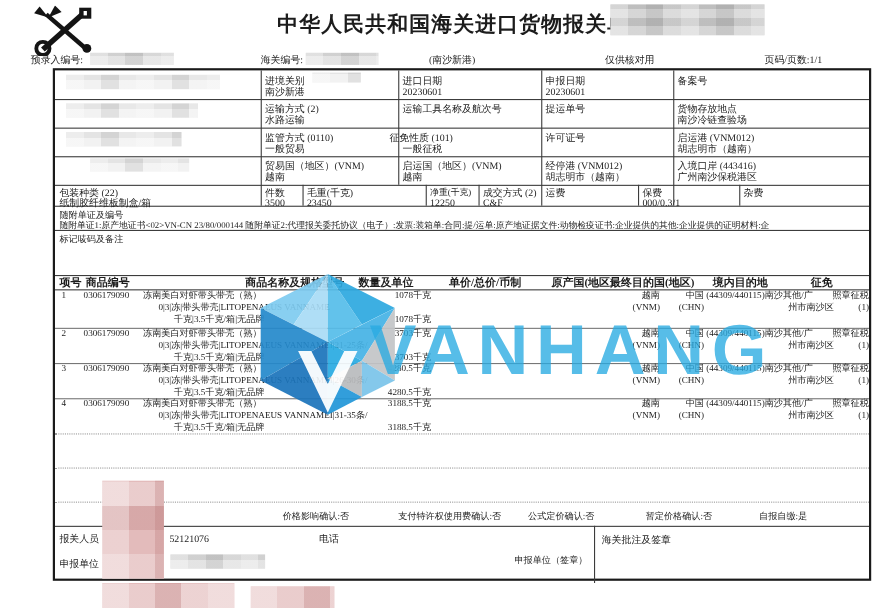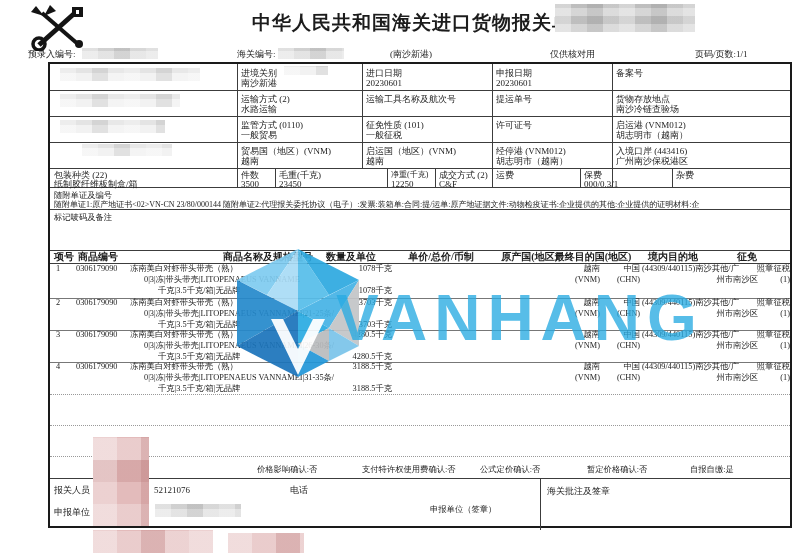--- a/index.html
+++ b/index.html
@@ -3,21 +3,21 @@
 <meta charset="utf-8">
 <style>
   *{margin:0;padding:0;box-sizing:border-box}
   html,body{width:800px;height:553px;background:#fff}
   #page{position:relative;width:800px;height:553px;background:#ffffff;overflow:hidden;
         font-family:"Liberation Serif","DejaVu Serif",serif;color:#1c1c1c}
   .t{position:absolute;font-size:9px;line-height:1.15;white-space:nowrap;z-index:4}
   .s{font-size:8.3px}
   .xs{font-size:8px}
   .b{font-weight:bold}
-  .rgt{}
+  .rgt{text-align:right}
   #doc-table{position:absolute;left:48px;top:62px;width:744px;height:466px;border:2px solid #1a1a1a;z-index:2}
   .hl{position:absolute;left:0;width:100%;border-top:1px solid #3c3c3c;z-index:3}
   .hl.dot{border-top:1px dotted #999}
   .vl{position:absolute;border-left:1px solid #3c3c3c;width:0;z-index:3}
   .mosaic{position:absolute;z-index:6;
     background-image:
       repeating-linear-gradient(90deg,rgba(255,255,255,.35) 0 16px,rgba(0,0,0,0) 16px 32px,rgba(0,0,0,.07) 32px 48px,rgba(255,255,255,.15) 48px 64px),
       repeating-linear-gradient(0deg,rgba(255,255,255,.28) 0 8px,rgba(0,0,0,.04) 8px 16px)}
   .m-gray{background-color:#c6c6c6}
   .m-lgray{background-color:#d9d9d9}
@@ -122,21 +122,21 @@
 
     <span class="t" style="left:191px;top:30px">运输方式 (2)</span>
     <span class="t" style="left:191px;top:40px">水路运输</span>
     <span class="t" style="left:316px;top:30px">运输工具名称及航次号</span>
     <span class="t" style="left:446px;top:30px">提运单号</span>
     <span class="t" style="left:566px;top:30px">货物存放地点</span>
     <span class="t" style="left:566px;top:40px">南沙冷链查验场</span>
 
     <span class="t" style="left:191px;top:56px">监管方式 (0110)</span>
     <span class="t" style="left:191px;top:66px">一般贸易</span>
-    <span class="t" style="left:316px;top:56px">征免性质 (101)</span>
+    <span class="t" style="left:304px;top:56px">征免性质 (101)</span>
     <span class="t" style="left:316px;top:66px">一般征税</span>
     <span class="t" style="left:446px;top:56px">许可证号</span>
     <span class="t" style="left:566px;top:56px">启运港 (VNM012)</span>
     <span class="t" style="left:566px;top:66px">胡志明市（越南）</span>
 
     <span class="t" style="left:191px;top:82px">贸易国（地区）(VNM)</span>
     <span class="t" style="left:191px;top:92px">越南</span>
     <span class="t" style="left:316px;top:82px">启运国（地区）(VNM)</span>
     <span class="t" style="left:316px;top:92px">越南</span>
     <span class="t" style="left:446px;top:82px">经停港 (VNM012)</span>

